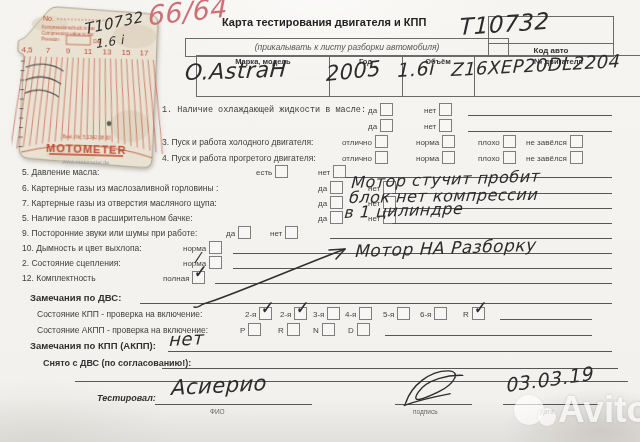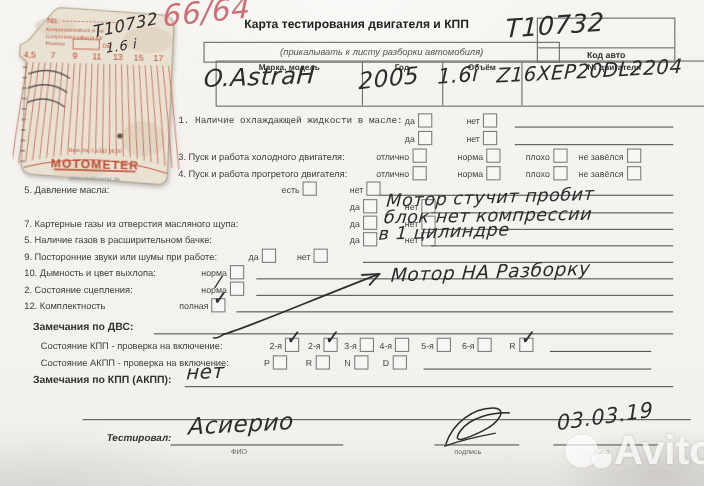--- a/index.html
+++ b/index.html
@@ -132,20 +132,21 @@
           <span class="optlab">есть</span>
           <span class="box"></span>
         </span>
         <span class="opt" style="left: 318px;">
           <span class="optlab">нет</span>
           <span class="box"></span>
         </span>
         <div class="rline" style="left: 345px; width: 267px;"></div>
       </div>
       <div class="row" style="top: 182px;">
+        <span class="print abs" style="left: 22px; top: 0px;">6. Картерные газы из маслозаливной горловины :</span>
         <span class="opt" style="left: 318px;">
           <span class="optlab">да</span>
           <span class="box"></span>
         </span>
         <span class="opt" style="left: 368px;">
           <span class="optlab">нет</span>
           <span class="box"></span>
         </span>
         <div class="rline" style="left: 392px; width: 220px;"></div>
       </div>
@@ -269,20 +270,24 @@
           <span class="box"></span>
         </span></span>
     <div class="rline" style="left:385px;width:207px;"></div>
   </div>
 
   <div class="row" style="top:340px;">
     <span class="print bold abs" style="left:30px;font-size:9.5px;">Замечания по КПП (АКПП):</span>
     <div class="rline" style="left:168px;width:444px;"></div>
   </div>
 
+  <div class="row" style="top:357px;">
+    <span class="print bold abs" style="left:43px;font-size:9px;">Снято с ДВС (по согласованию!):</span>
+    <div class="rline" style="left:162px;width:456px;"></div>
+  </div>
 
   <div class="abs" style="left:75px;top:381px;width:553px;border-top:1px solid #5a5a5a;"></div>
 
   <div class="row" style="top:392px;height:13px;">
     <span class="print bold abs" style="left:97px;font-style:italic;font-size:9px;">Тестировал:</span>
     <div class="rline" style="left:155px;width:157px;"></div>
     <div class="rline" style="left:395px;width:77px;"></div>
     <div class="rline" style="left:503px;width:97px;"></div>
   </div>
   <div class="abs print" style="left:210px;top:406px;font-size:6.5px;color:#666;">ФИО</div>

